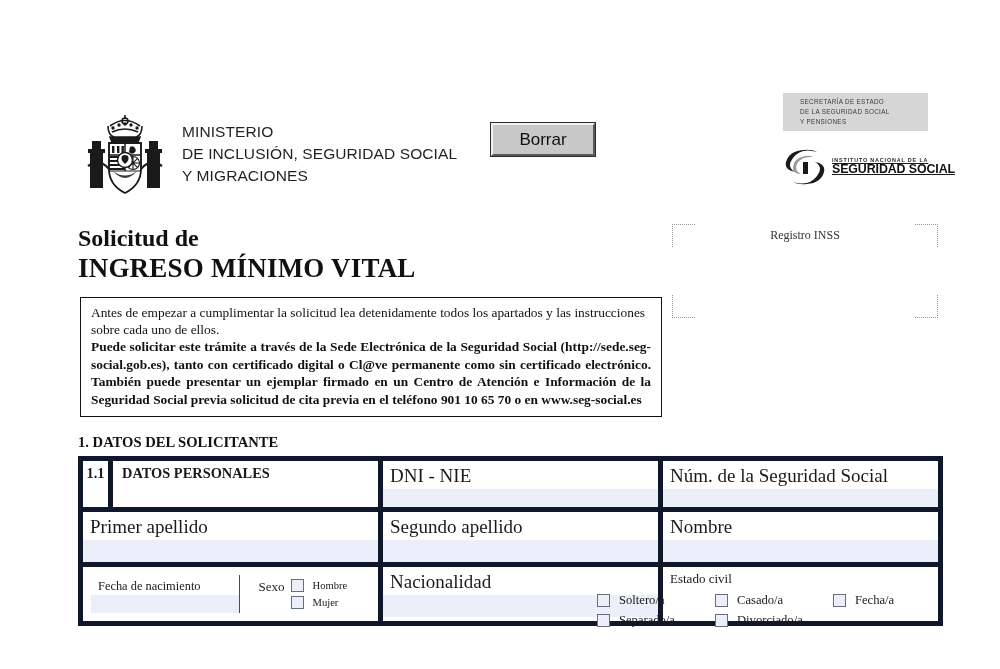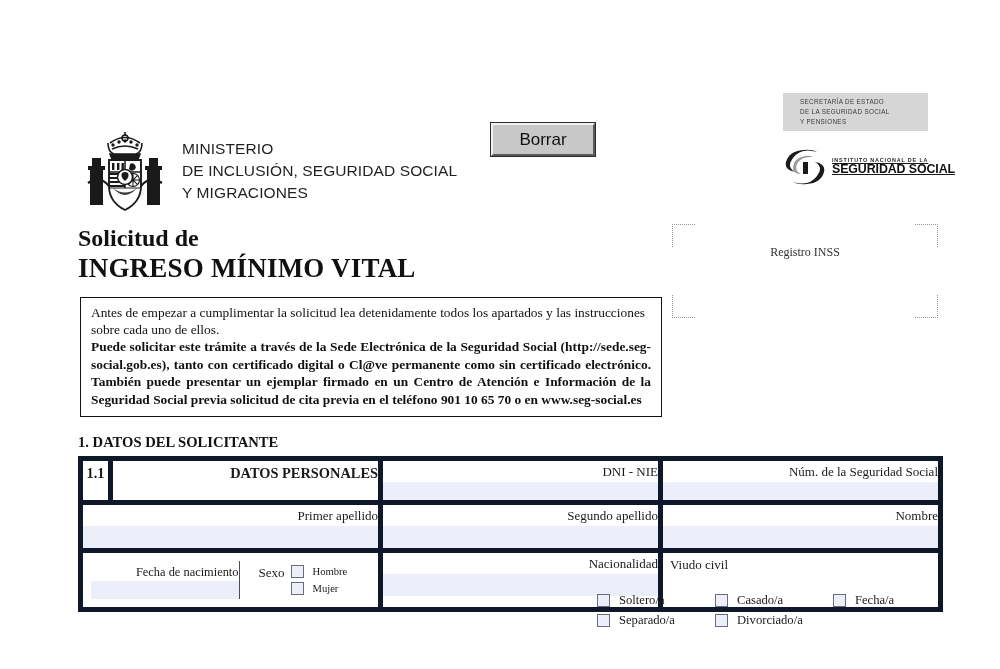--- a/index.html
+++ b/index.html
@@ -19,21 +19,21 @@
   
   .header {
     position: absolute;
     left: 0; top: 0;
     width: 1000px;
     height: 215px;
   }
 
   .ministry-block {
     position: absolute;
-    left: 82px; top: 125px;
+    left: 82px; top: 108px;
     display: flex;
     align-items: center;
     gap: 14px;
   }
   .coat-of-arms {
     width: 86px;
     height: 92px;
     flex: none;
   }
   .ministry-text {
@@ -124,21 +124,21 @@
 
   
   .registro {
     position: absolute;
     left: 672px; top: 224px;
     width: 266px;
     height: 94px;
   }
   .registro-label {
     position: absolute;
-    left: 0; right: 0; top: 21px;
+    left: 0; right: 0; top: 4px;
     text-align: center;
     font-size: 12px;
     color: #333333;
   }
   .corner {
     position: absolute;
     width: 22px;
     height: 22px;
   }
   .corner.tl { left: 0; top: 0; border-left: 1px dotted #999; border-top: 1px dotted #999; }
@@ -187,24 +187,23 @@
   }
   .form-table td {
     border: 5px solid #0f172a;
     vertical-align: top;
     padding: 0;
   }
   .cell {
     position: relative;
     height: 100%;
     box-sizing: border-box;
-    text-align: right;
   }
   .cell-label {
-    font-size: 13px;
+    font-size: 19px;
     color: #1a1a1a;
     padding: 4px 0 0 7px;
     line-height: 1.15;
     white-space: nowrap;
   }
   .cell-label.bold { font-weight: bold; font-size: 14.4px; padding-left: 9px; }
   .cell-label.small { font-size: 12.4px; }
   .fill-strip {
     background: #eceffa;
     height: 18px;
@@ -438,21 +437,21 @@
           </table>
       </td>
       <td>
         <div class="cell">
           <div class="cell-label">Nacionalidad</div>
           <div class="fill-strip tall"></div>
         </div>
       </td>
       <td style="padding:0">
         <div class="civil-wrap">
-          <div class="civil-label">Viudo civil</div>
+          <div class="civil-label">Estado civil</div>
         </div>
       </td>
     </tr>
   </tbody>
 </table>
 
 <div style="position:absolute;left:597px;top:557px;width:345px">
   <div class="civil-grid">
     <span class="cb-row">
       <span class="checkbox"></span>

